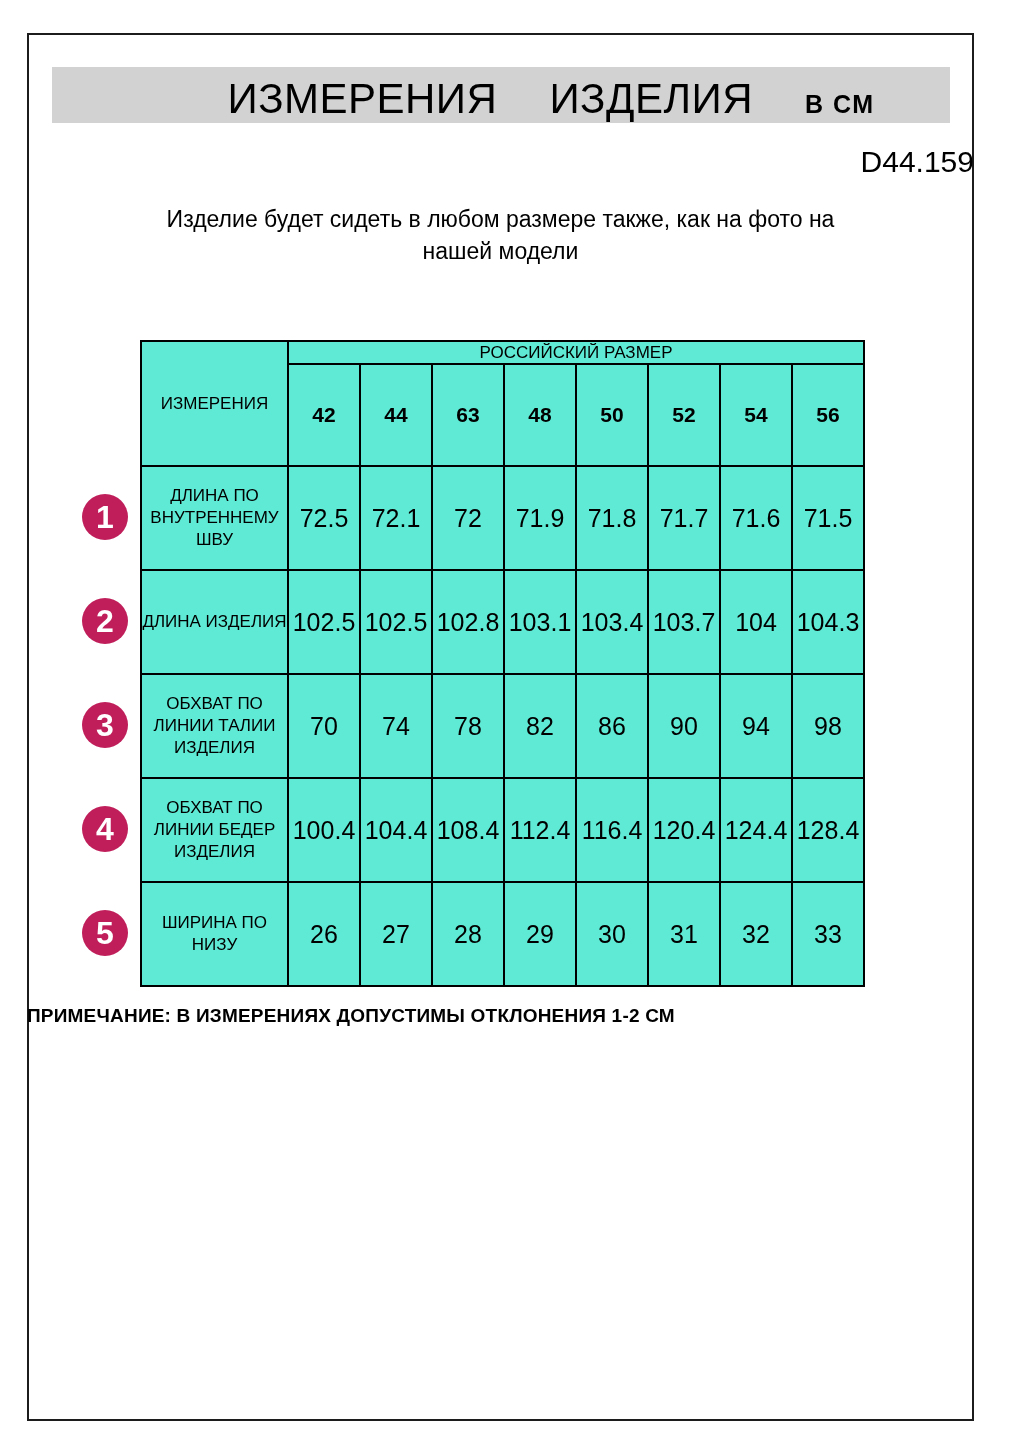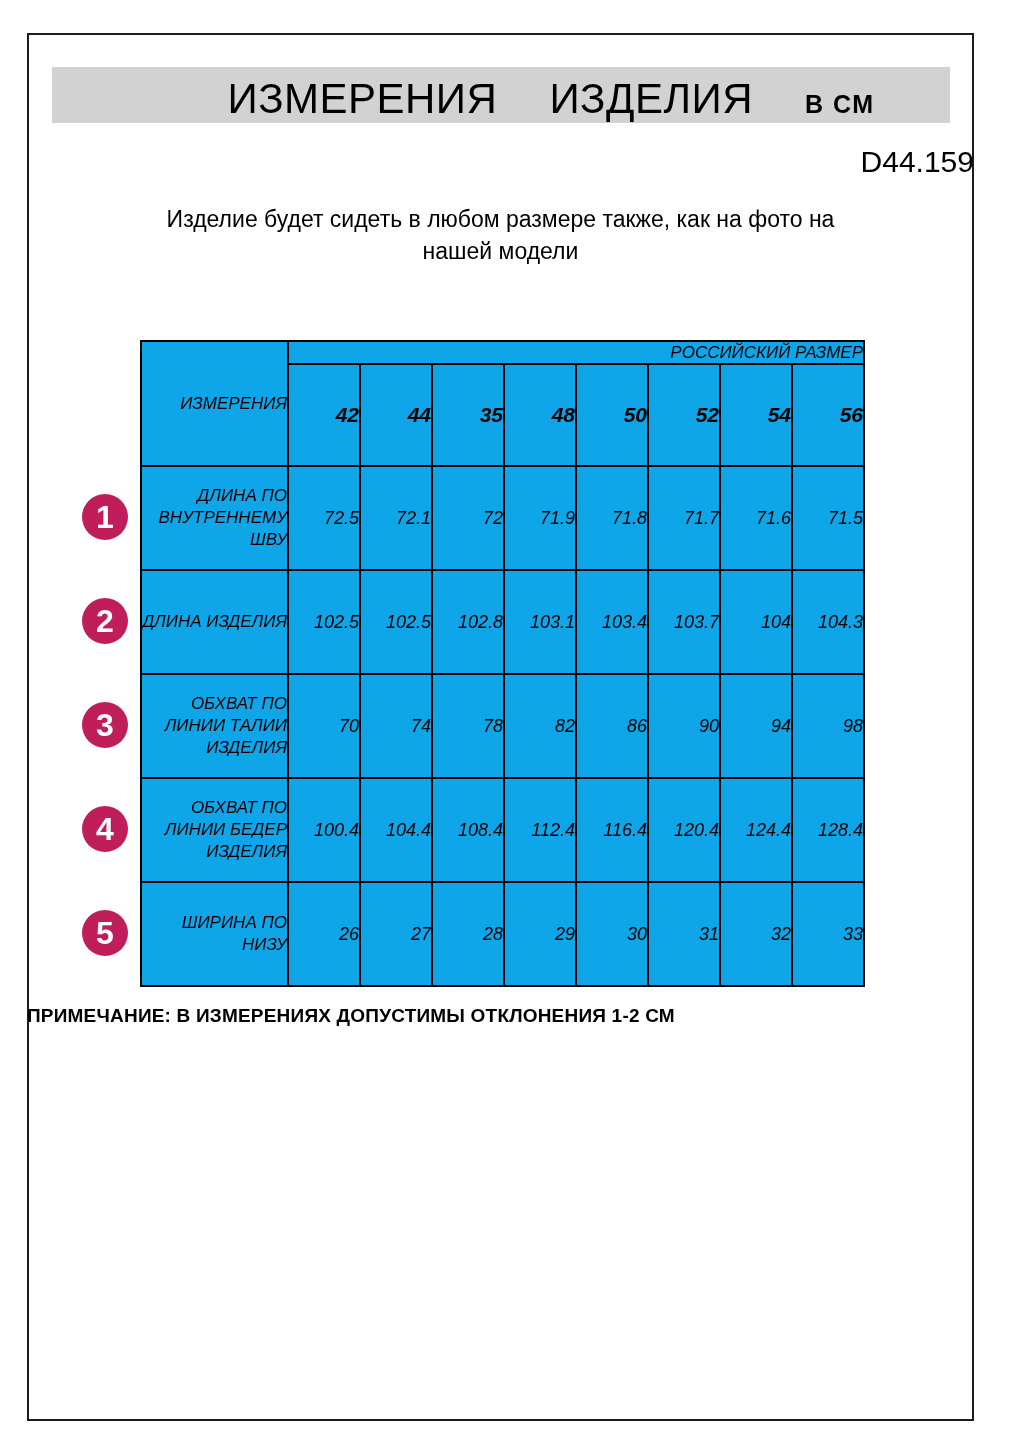--- a/index.html
+++ b/index.html
@@ -73,41 +73,40 @@
     font-weight: 400;
   }
   table.size-table {
     position: absolute;
     left: 140px; top: 340px;
     border-collapse: collapse;
     table-layout: fixed;
   }
   table.size-table td {
     border: 2px solid #000;
-    text-align: right;
+    text-align: center;
     vertical-align: middle;
-    background: #0ea5e9;
-    font-style: italic;
+    background: #5eead4;
   }
   col.c-label { width: 147px; }
   col.c-size  { width: 72px; }
   tr.r-group td { height: 23px; font-size: 17px; font-weight: 400; }
   tr.r-sizes td { height: 102px; font-size: 21px; font-weight: 700; }
   tr.r-data  td { height: 104px; }
   td.corner {
     font-size: 20px;
     font-weight: 400;
   }
   td.lbl {
     font-size: 17px;
     line-height: 1.3;
     padding: 0 0;
     font-weight: 400;
   }
-  td.val { font-size: 18px; font-weight: 400; }
+  td.val { font-size: 25px; font-weight: 400; }
   .badge {
     position: absolute;
     left: 82px;
     width: 46px; height: 46px;
     border-radius: 50%;
     background: #c01e5a;
     color: #ffffff;
     font-size: 32px;
     font-weight: 700;
     display: flex;
@@ -162,21 +161,21 @@
         <col class="c-size">
     </colgroup>
     <tbody>
       <tr class="r-group">
         <td class="corner" rowspan="2">ИЗМЕРЕНИЯ</td>
         <td colspan="8">РОССИЙСКИЙ РАЗМЕР</td>
       </tr>
       <tr class="r-sizes">
         <td>42</td>
         <td>44</td>
-        <td>35</td>
+        <td>63</td>
         <td>48</td>
         <td>50</td>
         <td>52</td>
         <td>54</td>
         <td>56</td>
       </tr>
 
       <tr class="r-data">
         <td class="lbl">ДЛИНА ПО ВНУТРЕННЕМУ ШВУ</td>
         <td class="val">72.5</td>

